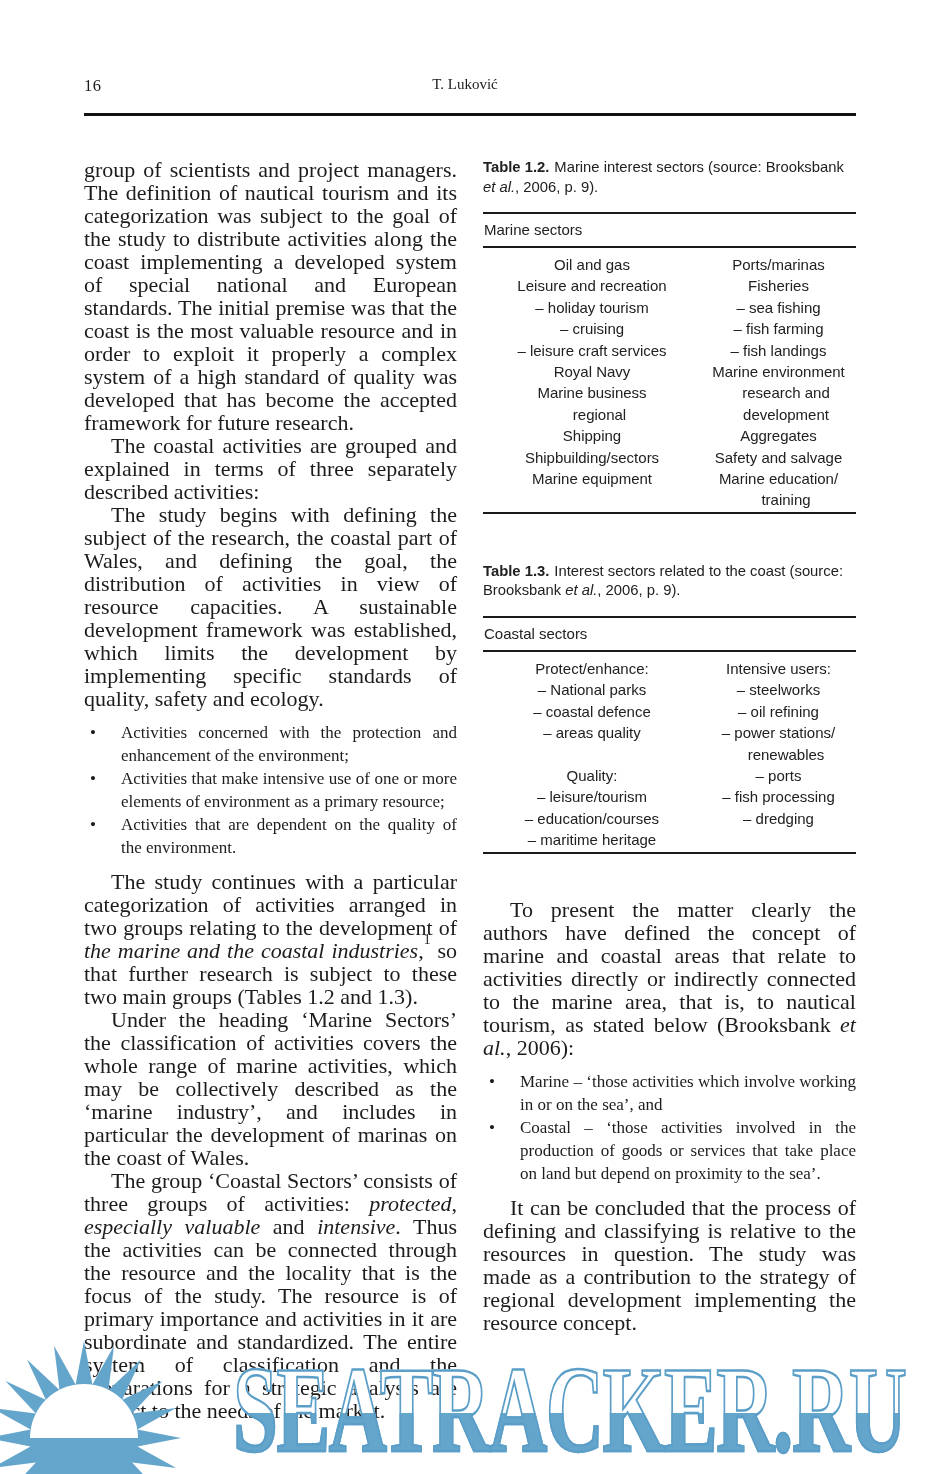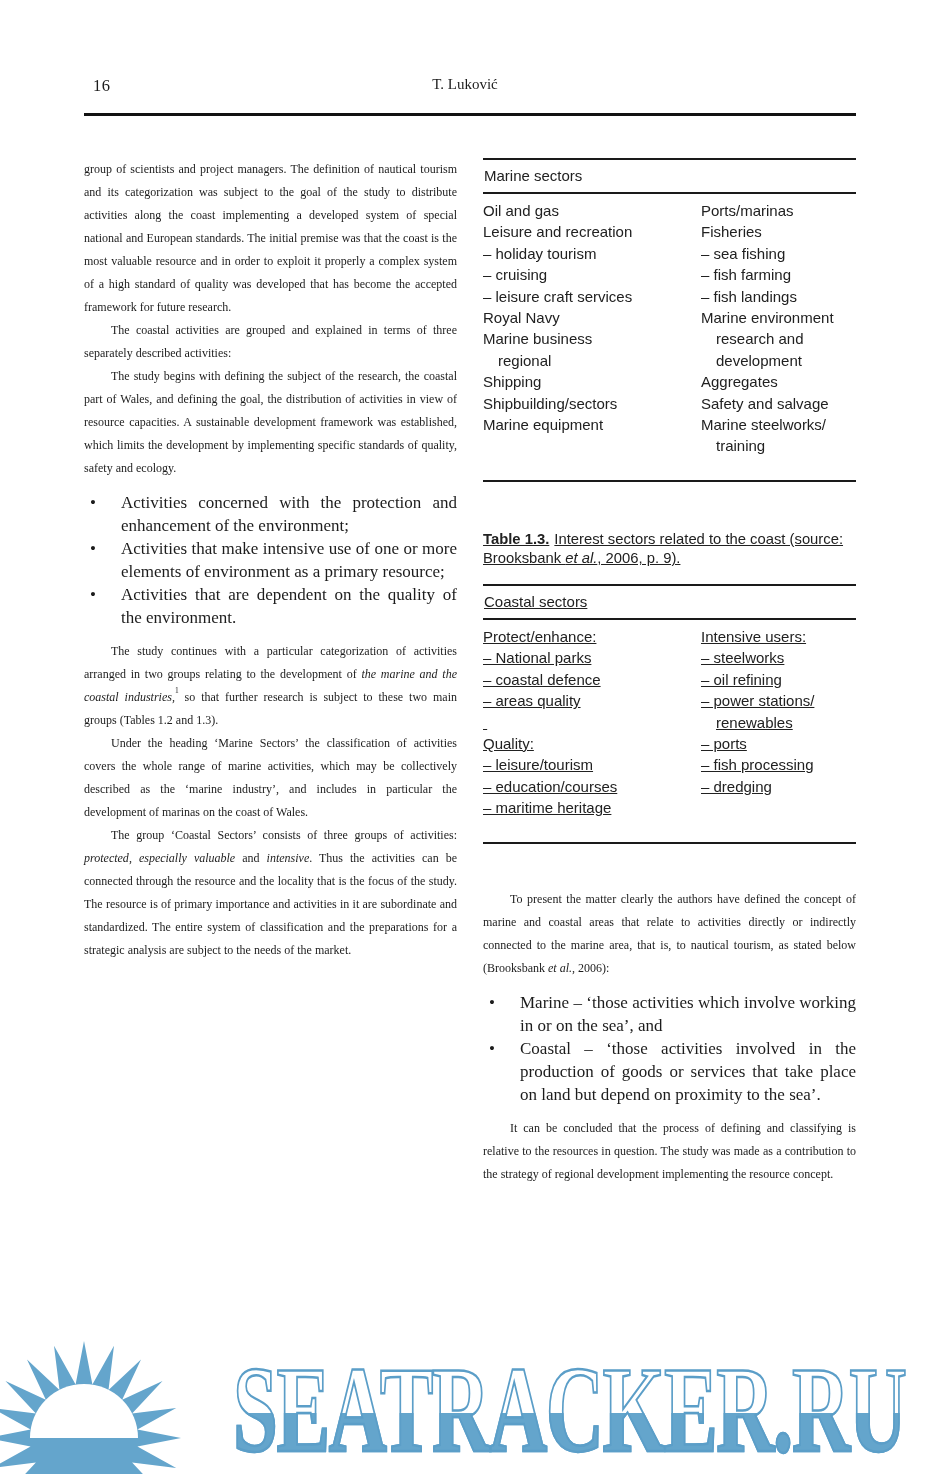--- a/index.html
+++ b/index.html
@@ -3,59 +3,59 @@
 <meta charset="utf-8">
 <style>
   * { margin:0; padding:0; box-sizing:border-box; }
   html,body { background:#e8e8e8; }
   .page {
     position:relative; width:930px; height:1474px;
     background:#ffffff; overflow:hidden;
     font-family:"Liberation Serif", serif; color:#1c1c1c;
   }
   .pagenum {
-    position:absolute; left:93px; top:76px;
+    position:absolute; left:84px; top:76px;
     font-size:16.5px; letter-spacing:0.5px;
   }
   .runhead {
     position:absolute; left:0; right:0; top:76px;
     text-align:center; font-size:15px;
   }
   .headrule {
     position:absolute; left:84px; top:113px; width:772px; height:3px;
     background:#121212;
   }
   .columns {
     position:absolute; left:84px; top:158px; width:772px;
     display:flex; gap:26px;
   }
   .col { width:373px; }
   .body-serif p {
-    font-size:12px; line-height:23px; text-align:justify;
+    font-size:22px; line-height:23px; text-align:justify;
     text-justify:inter-word;
   }
   .body-serif p.indent { text-indent:27px; }
   .i { font-style:italic; }
   .b { font-weight:bold; }
   sup { font-size:0.62em; position:relative; top:-0.45em; line-height:0; }
   .bullets { margin:11px 0; }
   .bullet-item { display:flex; font-size:17px; line-height:23px; }
   .bullet-marker { flex:0 0 37px; padding-left:6px; }
   .bullet-text { flex:1; text-align:justify; }
   
   .tbl { font-family:"Liberation Sans", sans-serif; color:#212121; }
   .tbl-caption { font-size:14.8px; line-height:19.5px; margin-bottom:15px; }
   .tbl-caption .b { margin-right:5px; }
   .tbl-rule { height:2px; background:#1a1a1a; }
   .tbl-head { font-size:15px; padding:7px 0 8px 1px; }
-  .tbl-body { display:flex; font-size:15px; line-height:21.4px; padding:6px 0 23px; }
+  .tbl-body { display:flex; font-size:15px; line-height:21.4px; padding:6px 0 1px;text-align:center; }
   .tbl-col1 { width:218px; }
   .tbl-col2 { flex:1; }
   .tbl-body .in { padding-left:15px; }
-  .tbl-2 { margin-top:48px;text-decoration:underline; }
+  .tbl-2 { margin-top:48px; }
   .right-text { margin-top:44px; }
   
   .wm-text {
     position:absolute; left:233px; top:1340px; z-index:5;
     font-family:"Liberation Serif", serif; font-weight:bold;
     font-size:122px; line-height:140px; letter-spacing:-2px;
     transform:scaleX(0.66); transform-origin:0 50%;
     color:transparent;
     background:linear-gradient(to bottom, #ffffff 0%, #ffffff 52%, #64a5cc 52%, #64a5cc 100%);
     -webkit-background-clip:text; background-clip:text;
@@ -94,20 +94,21 @@
         </div>
       </div>
       <p class="indent"><span>The study continues with a particular categorization of activities arranged in two groups relating to the development of </span><span class="i">the marine and the coastal industries,</span><sup>1</sup><span> so that further research is subject to these two main groups (Tables 1.2 and 1.3).</span></p>
       <p class="indent">Under the heading ‘Marine Sectors’ the classification of activities covers the whole range of marine activities, which may be collectively described as the ‘marine industry’, and includes in particular the development of marinas on the coast of Wales.</p>
       <p class="indent"><span>The group ‘Coastal Sectors’ consists of three groups of activities: </span><span class="i">protected</span><span>, </span><span class="i">especially valuable</span><span> and </span><span class="i">intensive</span><span>. Thus the activities can be connected through the resource and the locality that is the focus of the study. The resource is of primary importance and activities in it are subordinate and standardized. The entire system of classification and the preparations for a strategic analysis are subject to the needs of the market.</span></p>
     </div>
 
     <div class="col">
 
       <div class="tbl">
+        <div class="tbl-caption"><span class="b">Table 1.2.</span><span>Marine interest sectors (source: Brooksbank </span><span class="i">et al.</span><span>, 2006, p. 9).</span></div>
         <div class="tbl-rule"></div>
         <div class="tbl-head">Marine sectors</div>
         <div class="tbl-rule"></div>
         <div class="tbl-body">
           <div class="tbl-col1">
               <div>Oil and gas</div>
               <div>Leisure and recreation</div>
               <div>– holiday tourism</div>
               <div>– cruising</div>
               <div>– leisure craft services</div>
@@ -122,21 +123,21 @@
               <div>Ports/marinas</div>
               <div>Fisheries</div>
               <div>– sea fishing</div>
               <div>– fish farming</div>
               <div>– fish landings</div>
               <div>Marine environment</div>
               <div class="in">research and</div>
               <div class="in">development</div>
               <div>Aggregates</div>
               <div>Safety and salvage</div>
-              <div>Marine steelworks/</div>
+              <div>Marine education/</div>
               <div class="in">training</div>
             </div>
         </div>
         <div class="tbl-rule"></div>
       </div>
 
       <div class="tbl tbl-2">
         <div class="tbl-caption"><span class="b">Table 1.3.</span><span>Interest sectors related to the coast (source: Brooksbank </span><span class="i">et al.</span><span>, 2006, p. 9).</span></div>
         <div class="tbl-rule"></div>
         <div class="tbl-head">Coastal sectors</div>

